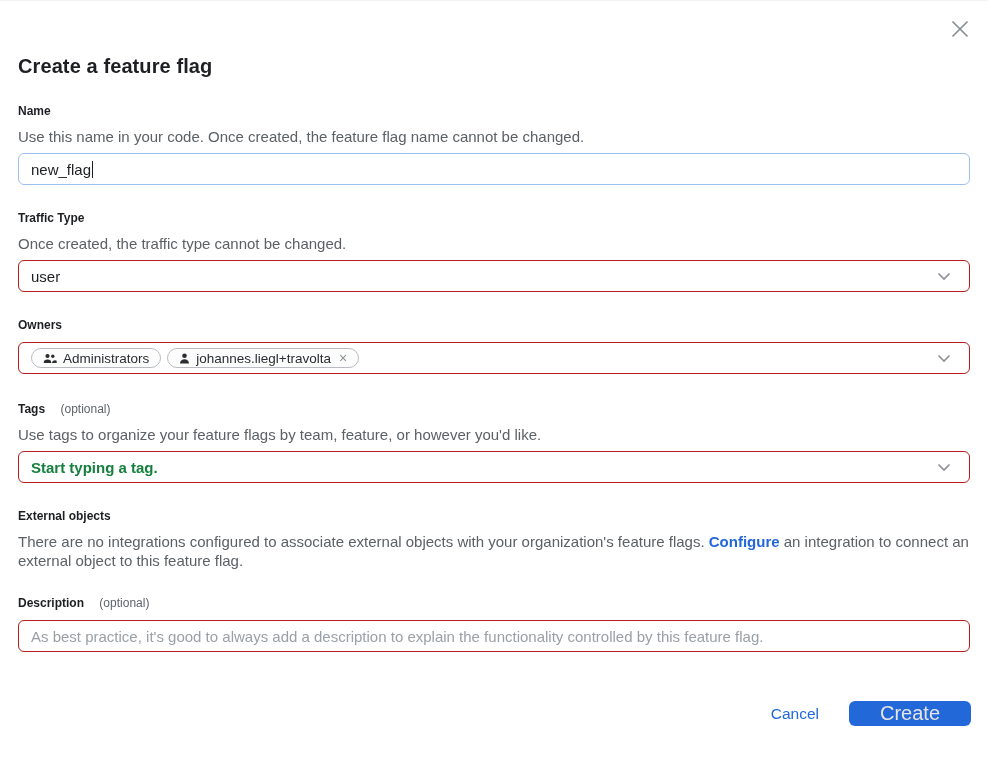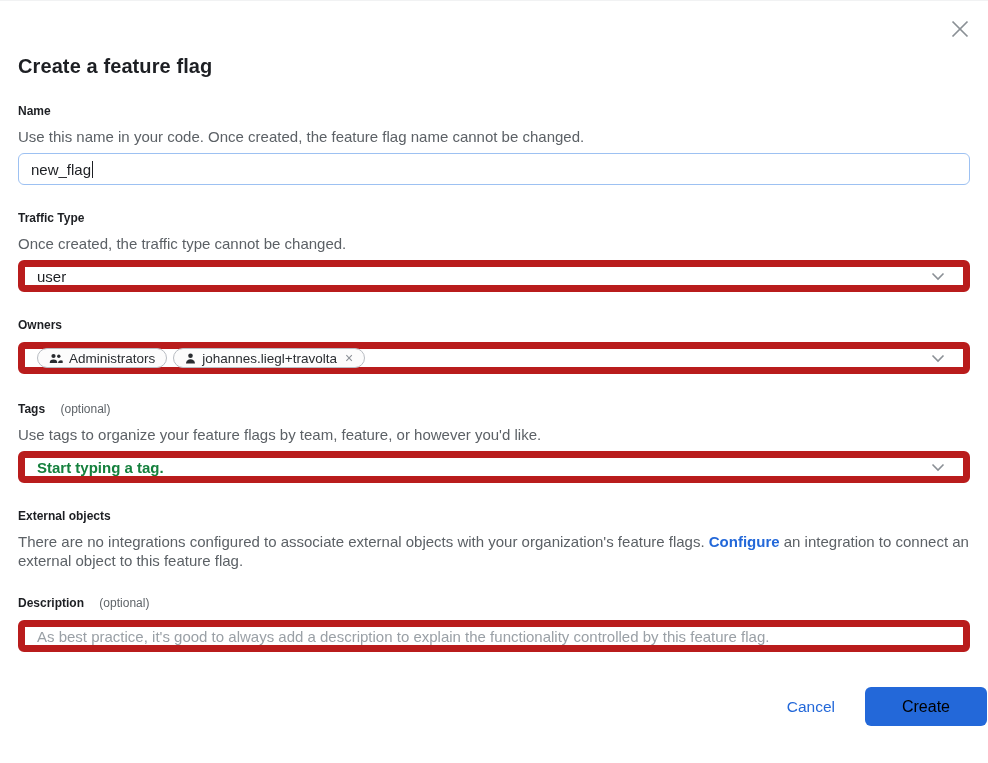--- a/index.html
+++ b/index.html
@@ -36,21 +36,21 @@
   }
   .optional-note { font-weight: 400; color: #5f6469; margin-left: 12px; }
   .field-helper {
     margin-top: 8px;
     font-size: 15px; color: #5c6166; line-height: 17px;
   }
 
   .text-input, .select-input, .chip-field {
     margin-top: 8px;
     width: 952px; height: 32px;
-    border: 7px solid #b91c1c; border-radius: 6px;
+    border: 1px solid #b91c1c; border-radius: 6px;
     background: #ffffff;
     display: flex; align-items: center;
     padding: 0 12px;
     font-size: 15px; color: #1d1f23;
     font-family: "Liberation Sans", "DejaVu Sans", sans-serif;
   }
   .text-input.focused { border: 1.5px solid #9dc1f2; }
   .text-input .caret {
     display: inline-block; width: 1px; height: 17px;
     background: #1d1f23; margin-left: 1px; vertical-align: middle;
@@ -79,33 +79,33 @@
   }
 
   .external-text {
     margin-top: 8px;
     font-size: 15px; color: #5c6166; line-height: 18.5px;
     max-width: 952px;
   }
   .link { color: #2368d9; font-weight: 700; text-decoration: none; cursor: pointer; }
 
   .footer {
-    position: absolute; right: 1px; bottom: 37px;
+    position: absolute; right: 17px; bottom: 37px;
     display: flex; align-items: center; gap: 30px;
   }
   .cancel-btn {
     background: none; border: none; cursor: pointer;
     font-size: 15.5px; color: #2368d9;
     font-family: "Liberation Sans", "DejaVu Sans", sans-serif;
   }
   .create-btn {
-    width: 122px; height: 39px;
-    background: #2368d9; color: #000000;
+    width: 122px; height: 25px;
+    background: #2368d9; color: #e5e5e5;
     border: none; border-radius: 6px;
-    font-size: 16px; cursor: pointer;
+    font-size: 20px; cursor: pointer;
     font-family: "Liberation Sans", "DejaVu Sans", sans-serif;
   }
 
   svg { display: block; }
 </style>
 </head>
 <body>
 
 <div class="dialog">
 

